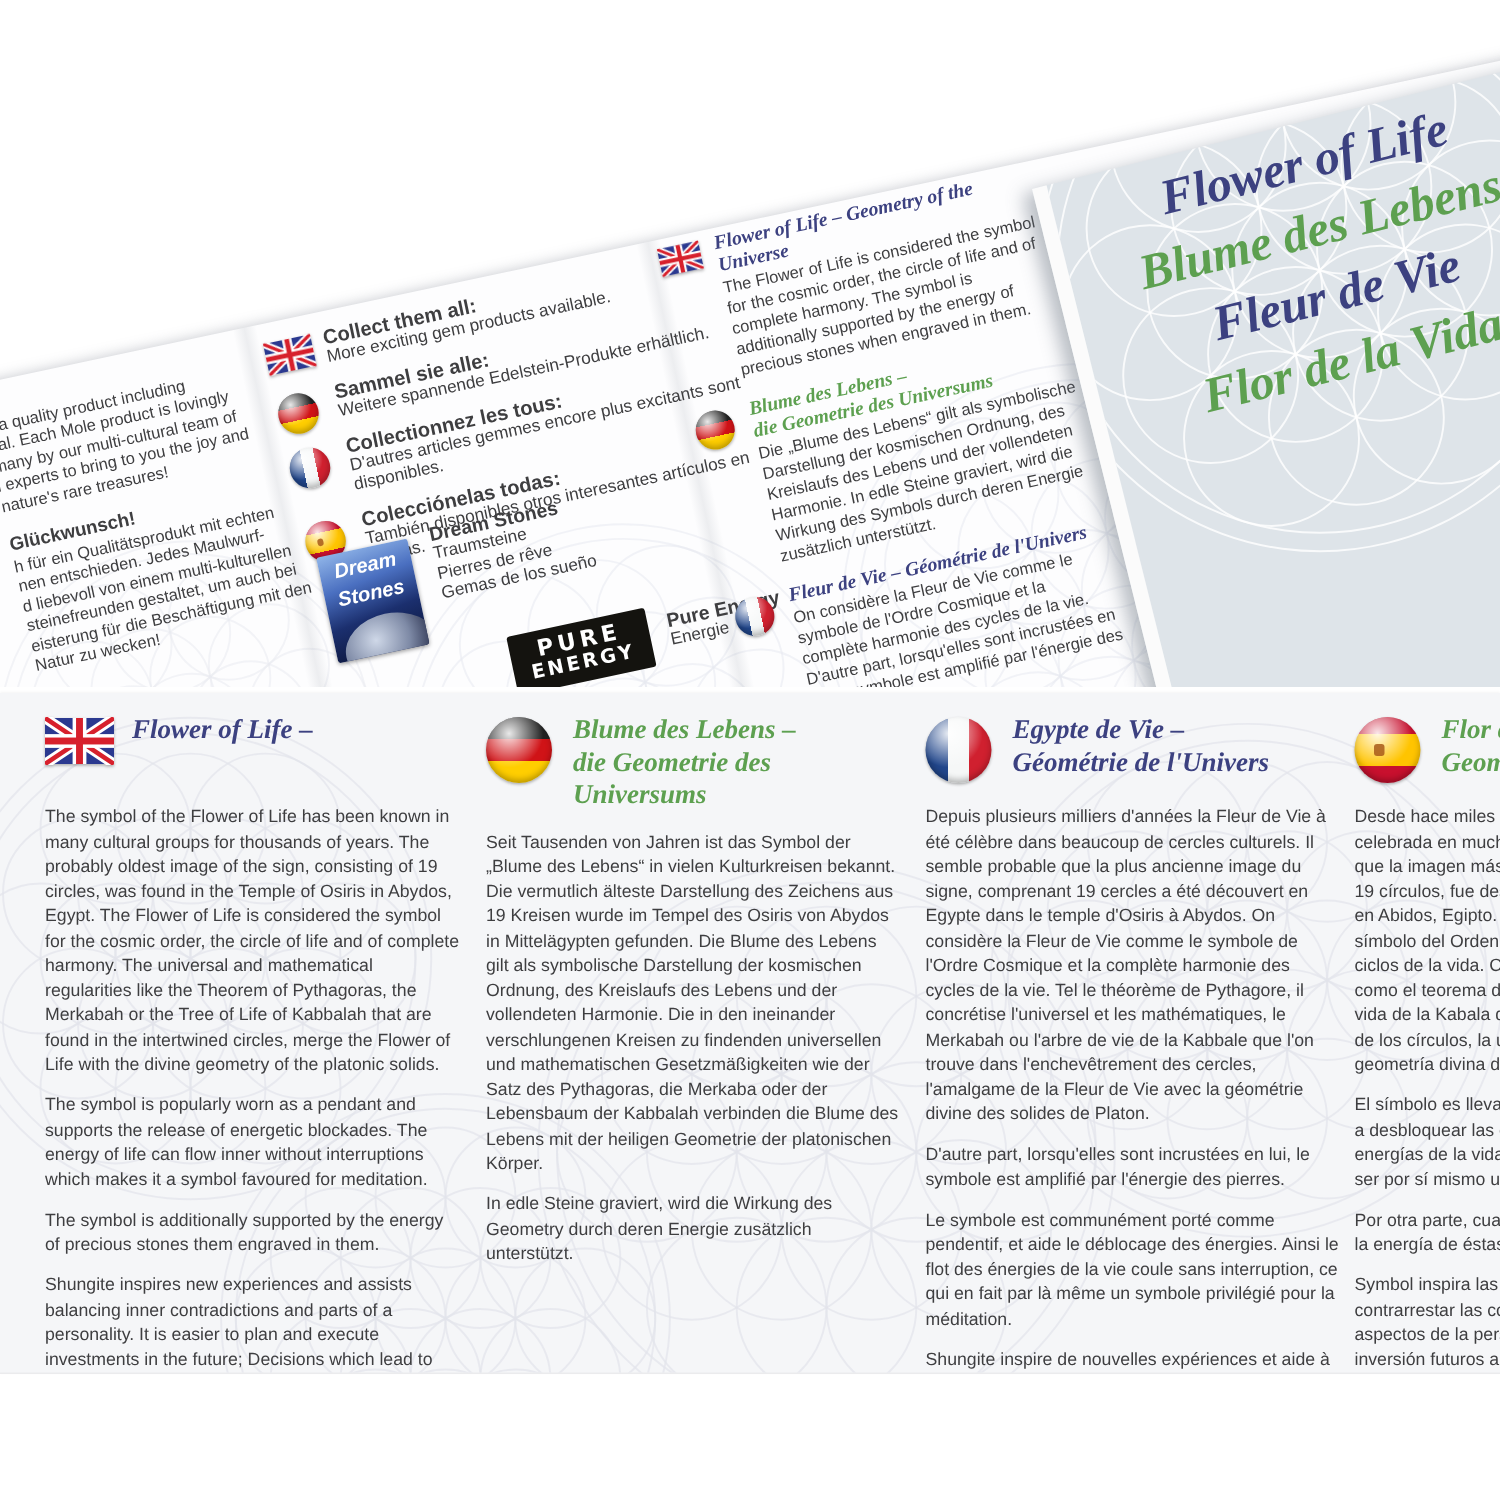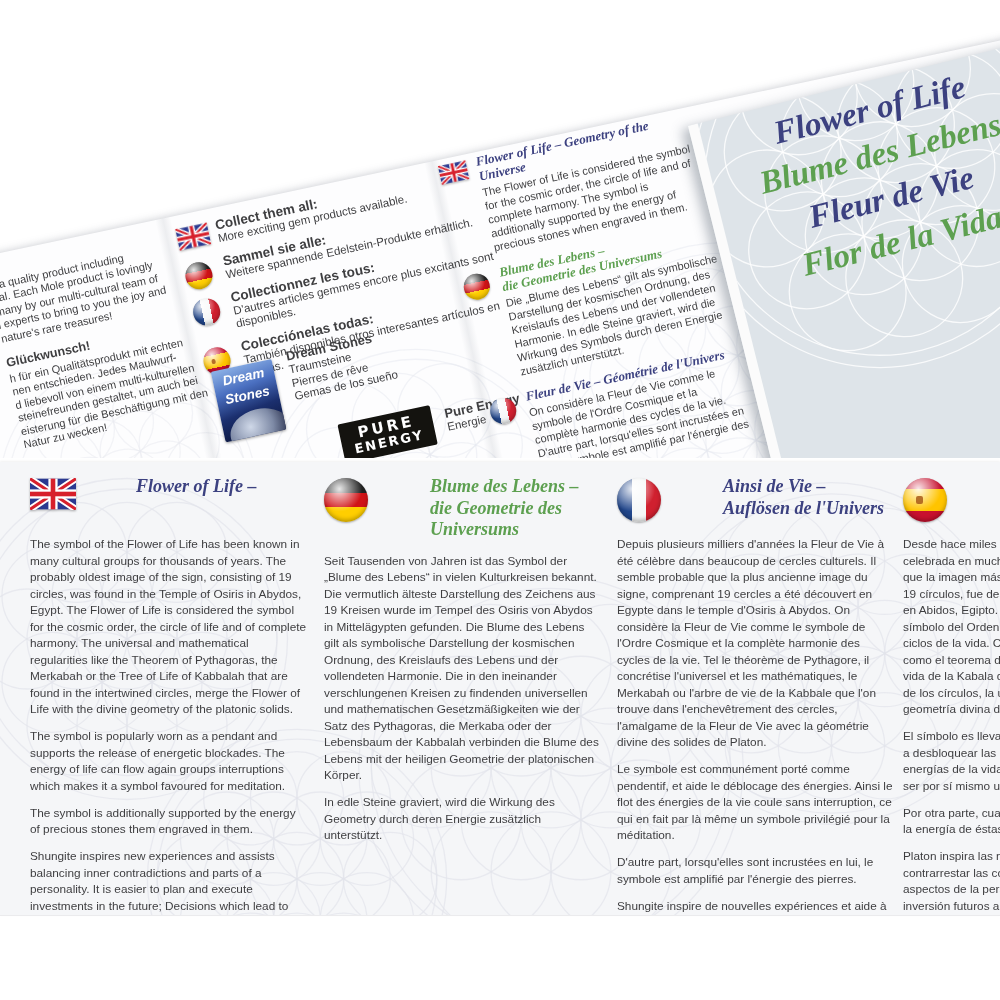--- a/index.html
+++ b/index.html
@@ -59,21 +59,21 @@
         font-family:"Liberation Serif",serif;font-style:italic;font-weight:bold;font-size:33px;line-height:45px;}
   .blue{color:var(--blue);} .green{color:var(--green);}
 
   
   .bottom{position:absolute;left:0;top:462px;width:1000px;height:453px;background:#f5f6f8;overflow:hidden;
         box-shadow:0 -1px 2px rgba(0,0,0,.06);border-bottom:1px solid #ebebed;}
   .col{position:absolute;top:14px;width:278px;}
   .col.c1{left:30px;} .col.c2{left:324px;} .col.c3{left:617px;} .col.c4{left:903px;width:292px;}
   .chead-row{position:relative;padding-left:58px;min-height:48px;margin-bottom:12px;}
   .chead-row .flagpos{position:absolute;left:0;top:2px;}
-  .chead{font-family:"Liberation Serif",serif;font-style:italic;font-weight:bold;font-size:18px;line-height:21.5px;margin-left:48px;}
+  .chead{font-family:"Liberation Serif",serif;font-style:italic;font-weight:bold;font-size:18px;line-height:21.5px;}
   .body{font-size:11.8px;line-height:16.5px;margin:0 0 10.5px 0;color:var(--body);}
   .frag{white-space:pre-line;}
   .lead{font-weight:normal;}
 
   
   .ukflag{display:inline-block;line-height:0;filter:drop-shadow(0 1px 1px rgba(0,0,0,.3));}
   .rflag{display:inline-block;border-radius:50%;position:relative;
         box-shadow:inset 0 -2px 4px rgba(0,0,0,.28),0 1px 2px rgba(0,0,0,.3);}
   .rflag::after{content:"";position:absolute;inset:0;border-radius:50%;
         background:radial-gradient(circle at 35% 25%,rgba(255,255,255,.9),rgba(255,255,255,0) 52%);}
@@ -438,21 +438,21 @@
               <rect y="14" width="60" height="12" fill="#fff"></rect>
               <rect x="27" width="6" height="40" fill="#d7202c"></rect>
               <rect y="17" width="60" height="6" fill="#d7202c"></rect>
             </svg>
         </span>
         <div class="chead blue">
           <div>Flower of Life –</div>
         </div>
       </div>
       <p class="body">The symbol of the Flower of Life has been known in many cultural groups for thousands of years. The probably oldest image of the sign, consisting of 19 circles, was found in the Temple of Osiris in Abydos, Egypt. The Flower of Life is considered the symbol for the cosmic order, the circle of life and of complete harmony. The universal and mathematical regularities like the Theorem of Pythagoras, the Merkabah or the Tree of Life of Kabbalah that are found in the intertwined circles, merge the Flower of Life with the divine geometry of the platonic solids.</p>
-      <p class="body">The symbol is popularly worn as a pendant and supports the release of energetic blockades. The energy of life can flow again groups interruptions which makes it a symbol favoured for meditation.</p>
+      <p class="body">The symbol is popularly worn as a pendant and supports the release of energetic blockades. The energy of life can flow inner without interruptions which makes it a symbol favoured for meditation.</p>
       <p class="body">The symbol is additionally supported by the energy of precious stones them engraved in them.</p>
       <p class="body"><b class="lead">Shungite</b><span> inspires new experiences and assists balancing inner contradictions and parts of a personality. It is easier to plan and execute investments in the future; Decisions which lead to later success, are encouraged.</span></p>
 
     </div>
 
     <div class="col c2">
       <div class="chead-row">
         <span class="flagpos rflag de f44"></span>
         <div class="chead green">
           <div>Blume des Lebens –</div>
@@ -461,27 +461,27 @@
       </div>
       <p class="body">Seit Tausenden von Jahren ist das Symbol der „Blume des Lebens“ in vielen Kulturkreisen bekannt. Die vermutlich älteste Darstellung des Zeichens aus 19 Kreisen wurde im Tempel des Osiris von Abydos in Mittelägypten gefunden. Die Blume des Lebens gilt als symbolische Darstellung der kosmischen Ordnung, des Kreislaufs des Lebens und der vollendeten Harmonie. Die in den ineinander verschlungenen Kreisen zu findenden universellen und mathematischen Gesetzmäßigkeiten wie der Satz des Pythagoras, die Merkaba oder der Lebensbaum der Kabbalah verbinden die Blume des Lebens mit der heiligen Geometrie der platonischen Körper.</p>
       <p class="body">In edle Steine graviert, wird die Wirkung des Geometry durch deren Energie zusätzlich unterstützt.</p>
 
     </div>
 
     <div class="col c3">
       <div class="chead-row">
         <span class="flagpos rflag fr f44"></span>
         <div class="chead blue">
-          <div>Ainsi de Vie –</div>
-          <div>Auflösen de l'Univers</div>
+          <div>Egypte de Vie –</div>
+          <div>Géométrie de l'Univers</div>
         </div>
       </div>
       <p class="body">Depuis plusieurs milliers d'années la Fleur de Vie à été célèbre dans beaucoup de cercles culturels. Il semble probable que la plus ancienne image du signe, comprenant 19 cercles a été découvert en Egypte dans le temple d'Osiris à Abydos. On considère la Fleur de Vie comme le symbole de l'Ordre Cosmique et la complète harmonie des cycles de la vie. Tel le théorème de Pythagore, il concrétise l'universel et les mathématiques, le Merkabah ou l'arbre de vie de la Kabbale que l'on trouve dans l'enchevêtrement des cercles, l'amalgame de la Fleur de Vie avec la géométrie divine des solides de Platon.</p>
+      <p class="body">D'autre part, lorsqu'elles sont incrustées en lui, le symbole est amplifié par l'énergie des pierres.</p>
       <p class="body">Le symbole est communément porté comme pendentif, et aide le déblocage des énergies. Ainsi le flot des énergies de la vie coule sans interruption, ce qui en fait par là même un symbole privilégié pour la méditation.</p>
-      <p class="body">D'autre part, lorsqu'elles sont incrustées en lui, le symbole est amplifié par l'énergie des pierres.</p>
       <p class="body"><b class="lead">Shungite</b><span> inspire de nouvelles expériences et aide à contrebalancer les contradictions intérieures et certains côtés de la personnalité. Elle facilite les futurs projets d'investissement, les décisions conduisant au succès ultérieurs sont ainsi encouragées.</span></p>
 
     </div>
 
     <div class="col c4">
       <div class="chead-row">
         <span class="flagpos rflag es f44"></span>
         <div class="chead green">
           <div>Flor de Vida –</div>
           <div>Geometría del Universo</div>
@@ -497,21 +497,21 @@
 como el teorema de Pitág
 vida de la Kabala que enc
 de los círculos, la unión d
 geometría divina de los s</p>
       <p class="body frag">El símbolo es llevado com
 a desbloquear las energía
 energías de la vida transc
 ser por sí mismo un símb</p>
       <p class="body frag">Por otra parte, cuando las
 la energía de éstas magn</p>
-      <p class="body frag"><b class="lead">Platon</b><span> inspira las nueva
+      <p class="body frag"><b class="lead">Symbol</b><span> inspira las nueva
 contrarrestar las contradi
 aspectos de la personalid
 inversión futuros al igual
 éxito posterior.</span></p>
 
     </div>
   </section>
 </div>
 
 </body></html>

